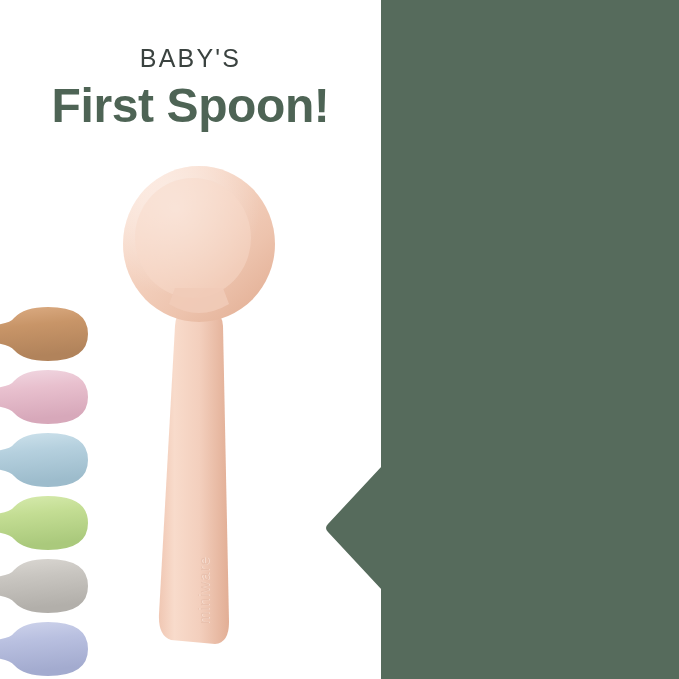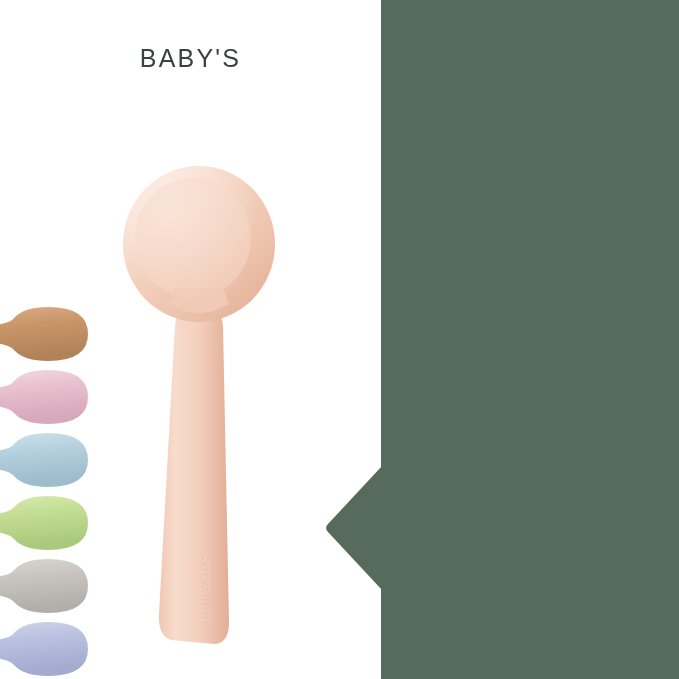--- a/index.html
+++ b/index.html
@@ -50,20 +50,21 @@
 </style>
 </head>
 <body>
 
 <div class="canvas">
 
   <div class="left-panel">
 
     <div class="headline">
       <span class="kicker">BABY'S</span>
+      <span class="main">First Spoon!</span>
     </div>
 
     <div class="spoon-strip">
 
       <div class="mini-spoon" style="top:0px;">
         <svg viewBox="0 0 150 56" width="150" height="56">
           <defs>
             <linearGradient id="g1" x1="0" y1="0" x2="0.25" y2="1">
               <stop offset="0%" stop-color="#e0b189"></stop>
                 <stop offset="45%" stop-color="#c89568"></stop>

